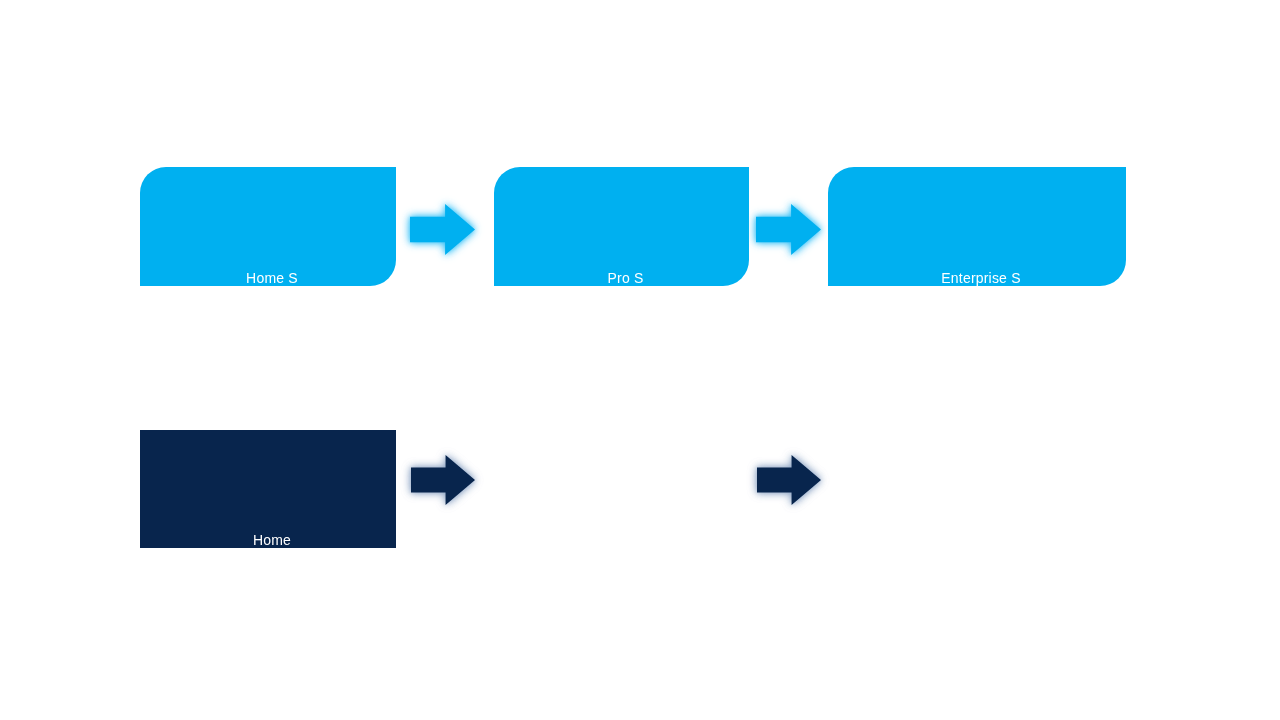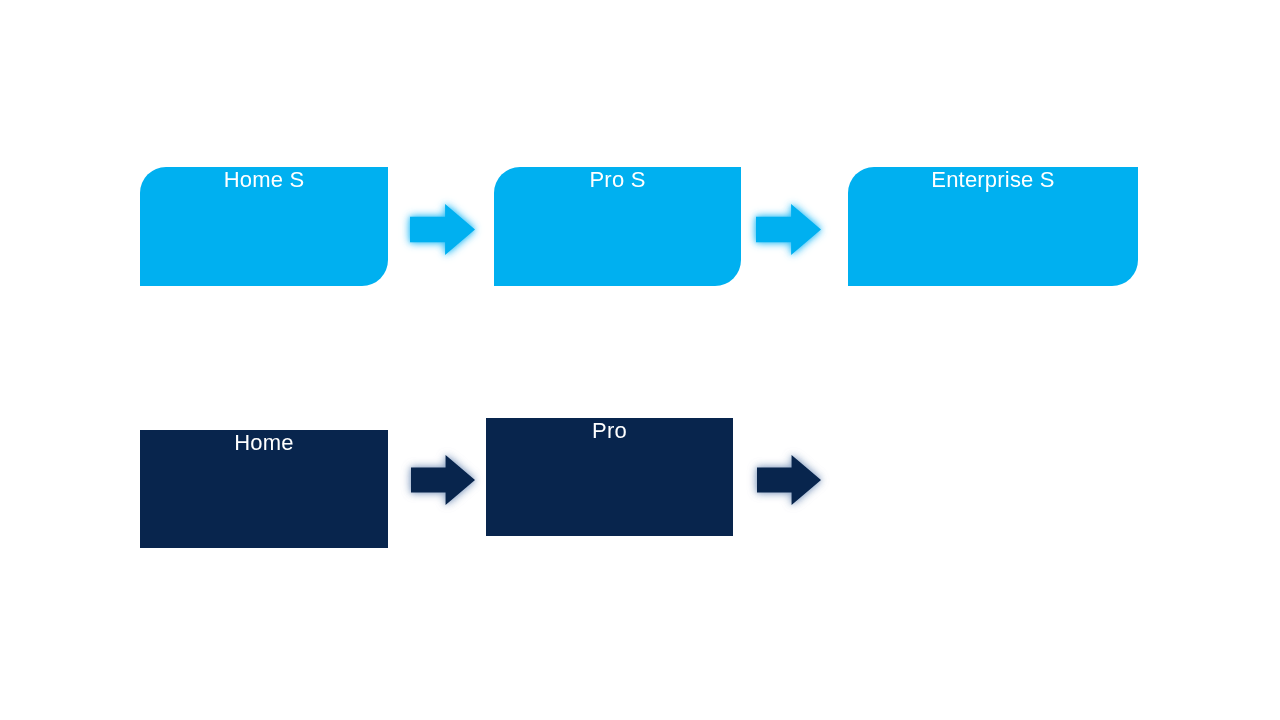--- a/index.html
+++ b/index.html
@@ -11,37 +11,38 @@
   .canvas {
     position: relative;
     width: 1280px;
     height: 720px;
     background: var(--canvas-bg, #ffffff);
     overflow: hidden;
   }
   .box {
     position: absolute;
     display: flex;
-    align-items: flex-start;
+    align-items: flex-end;
     justify-content: center;
     color: var(--label-text, #ffffff);
-    font-size: 22px;
+    font-size: 14px;
     letter-spacing: 0.2px;
+    padding-left: 8px;
   }
   .box.top {
     background: var(--accent-cyan, #00B0F0);
     border-radius: 26px 0 26px 0;
   }
   .box.bottom {
     background: var(--deep-navy, #08254D);
   }
   
   .b1 { left: 140px; top: 167px; width: 248px; height: 119px; }
   .b2 { left: 486px; top: 167px; width: 247px; height: 119px; margin-left: 8px; }
-  .b3 { left: 848px; top: 167px; width: 290px; height: 119px; }
+  .b3 { left: 828px; top: 167px; width: 290px; height: 119px; }
   
   .b4 { left: 140px; top: 418px; width: 248px; height: 118px; margin-top: 12px; }
   .b5 { left: 486px; top: 418px; width: 247px; height: 118px; }
   .b6 { left: 831px; top: 418px; width: 246px; height: 118px; }
 
   
   .arrow-wrap { position: absolute; }
   .arrow-shape { width: 100%; height: 100%; }
 
   .right-clip {
@@ -113,23 +114,20 @@
   <div class="arrow-wrap glow-soft da2">
     <div class="arrow-shape down-clip fill-fade"></div>
   </div>
   <div class="arrow-wrap glow-soft da3">
     <div class="arrow-shape down-clip fill-fade"></div>
   </div>
 
   <div class="box bottom b4">
     <span>Home</span>
   </div>
-  <div class="box bottom b5">
-    <span>Pro</span>
-  </div>
 
   <div class="arrow-wrap glow-slate ra3">
     <div class="arrow-shape right-clip fill-navy"></div>
   </div>
   <div class="arrow-wrap glow-slate ra4">
     <div class="arrow-shape right-clip fill-navy"></div>
   </div>
 
 </div>
 

